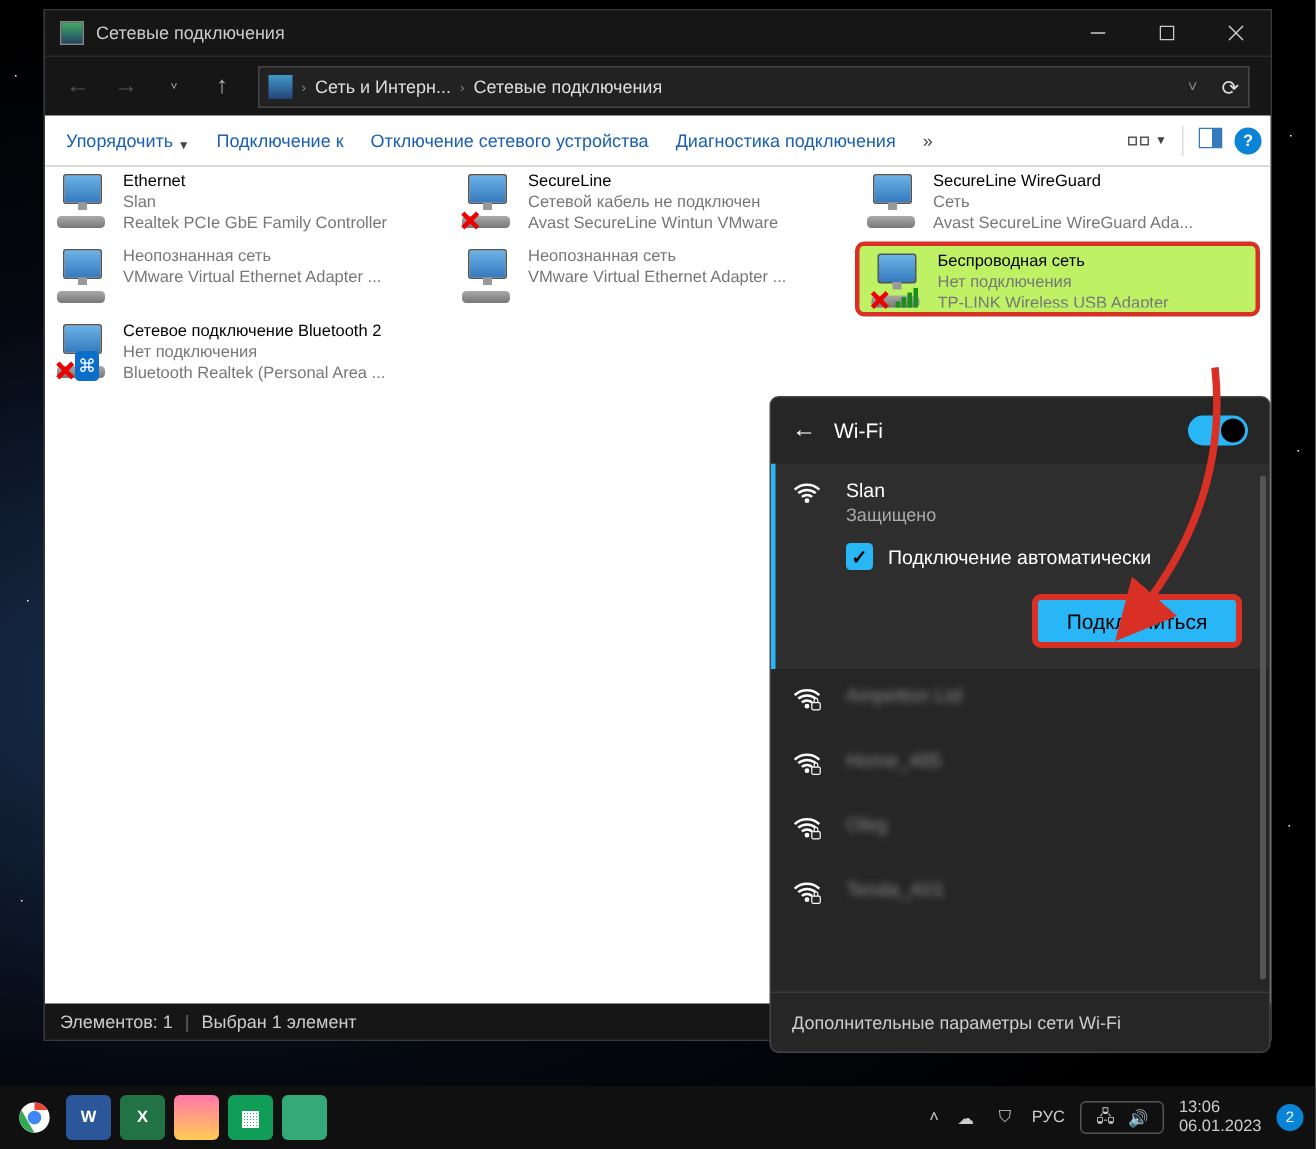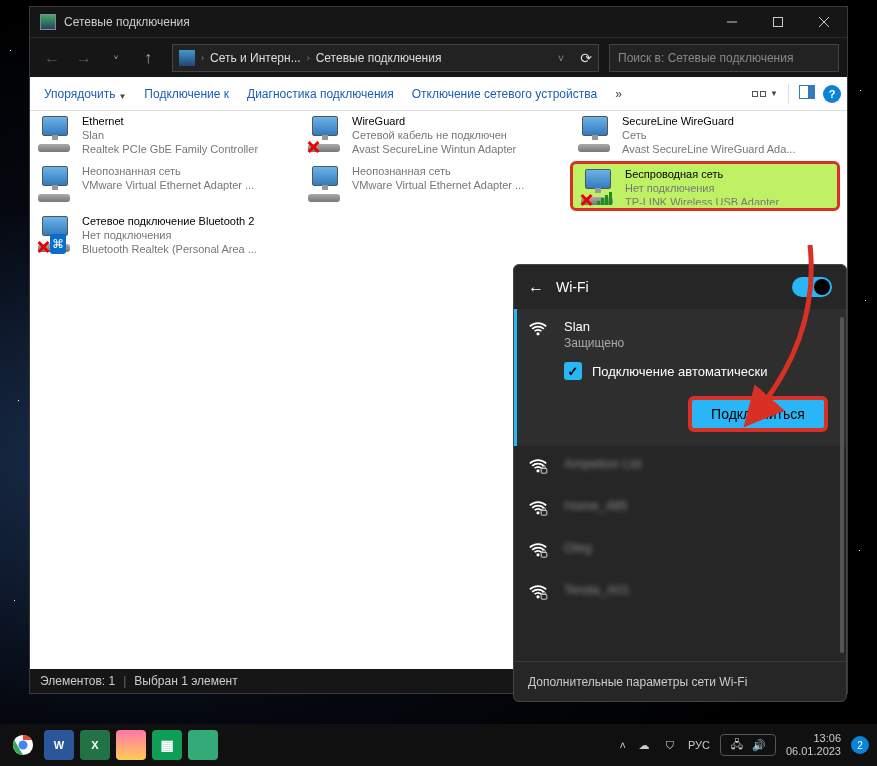--- a/index.html
+++ b/index.html
@@ -72,21 +72,21 @@
   .autoc{display:flex;align-items:center;gap:10px;margin:12px 0 0 0;font-size:13px;}
   .chk{width:18px;height:18px;background:#29b6f6;border-radius:3px;display:flex;align-items:center;justify-content:center;color:#000;font-size:13px;font-weight:bold;}
   .connbtn{margin:16px 0 4px auto;width:140px;height:36px;background:#29b6f6;color:#000;font-size:14px;display:flex;align-items:center;justify-content:center;border:4px solid #d93025;border-radius:6px;}
   .pfoot{height:40px;border-top:1px solid #3a3a3a;display:flex;align-items:center;padding:0 14px;font-size:12px;color:#ccc;}
   
   .arrow{position:absolute;left:700px;top:240px;pointer-events:none;}
   
   .taskbar{position:absolute;left:0;right:0;bottom:0;height:42px;background:#101010;display:flex;align-items:center;padding:0 8px;gap:6px;}
   .tbicn{width:30px;height:30px;border-radius:4px;display:flex;align-items:center;justify-content:center;font-size:11px;font-weight:bold;color:#fff;}
   .tray{margin-left:auto;display:flex;align-items:center;gap:10px;color:#ccc;font-size:11px;}
-  .tray .clock{text-align:right;line-height:13px;}
+  .tray .clock{text-align:left;line-height:13px;}
   .tray .notif{width:18px;height:18px;border-radius:50%;background:#0a84d6;color:#fff;font-size:10px;display:flex;align-items:center;justify-content:center;}
   .trayicn{width:16px;height:16px;display:flex;align-items:center;justify-content:center;}
   .qa{display:flex;align-items:center;gap:6px;border:1px solid #555;border-radius:4px;padding:2px 8px;}
 </style>
 </head>
 <body>
 
 <div class="desktop">
   <div class="stars">
     <div class="star" style="left:10px;top:50px"></div>
@@ -127,33 +127,30 @@
       <div class="addr">
         <div class="aicn"></div>
         <span class="chev">›</span>
         <span>Сеть и Интерн...</span>
         <span class="chev">›</span>
         <span>Сетевые подключения</span>
         <span style="flex:1"></span>
         <span class="chev" style="font-size:11px">˅</span>
         <span style="margin-left:10px;font-size:14px">⟳</span>
       </div>
-      <div class="search">
-        <span>Поиск в: Сетевые подключения</span>
-      </div>
     </div>
 
     <div class="toolbar">
       <div class="tbtn">
           <span>Упорядочить</span>
           <span class="dd">▼</span>
         </div>
       <div class="tbtn">Подключение к</div>
+      <div class="tbtn">Отключение сетевого устройства</div>
       <div class="tbtn">Диагностика подключения</div>
-      <div class="tbtn">Отключение сетевого устройства</div>
       <div class="tbtn" style="color:#444">»</div>
       <div class="right">
         <div style="display:flex;gap:2px;align-items:center">
             <span style="display:inline-block;width:6px;height:6px;border:1px solid #555"></span>
             <span style="display:inline-block;width:6px;height:6px;border:1px solid #555"></span>
             <span style="font-size:8px;color:#444;margin-left:2px">▼</span>
           </div>
         <div class="sep"></div>
         <div><svg width="16" height="14">
               <rect x="0.5" y="0.5" width="15" height="13" fill="none" stroke="#357abd"></rect>
@@ -176,23 +173,23 @@
               <div class="l3">Realtek PCIe GbE Family Controller</div>
             </div>
           </div>
           <div class="item">
             <div class="icn">
               <div class="mon"></div>
               <div class="cab"></div>
               <div class="redx"></div>
             </div>
             <div class="txt">
-              <div class="l1">WireGuard</div>
+              <div class="l1">SecureLine</div>
               <div class="l2">Сетевой кабель не подключен</div>
-              <div class="l3">Avast SecureLine Wintun Adapter</div>
+              <div class="l3">Avast SecureLine Wintun VMware</div>
             </div>
           </div>
           <div class="item">
             <div class="icn">
               <div class="mon"></div>
               <div class="cab"></div>
             </div>
             <div class="txt">
               <div class="l1">SecureLine WireGuard</div>
               <div class="l2">Сеть</div>

